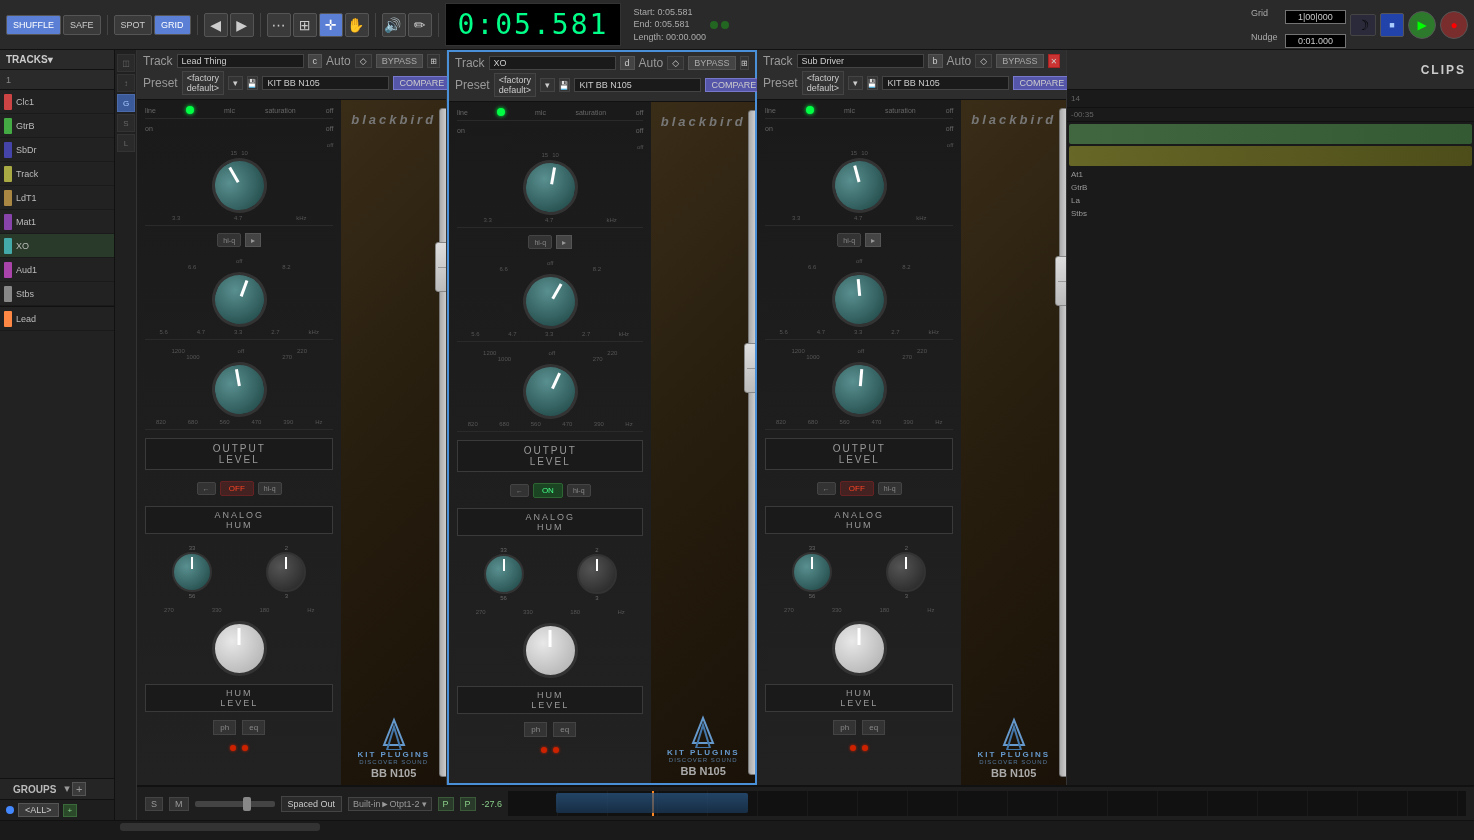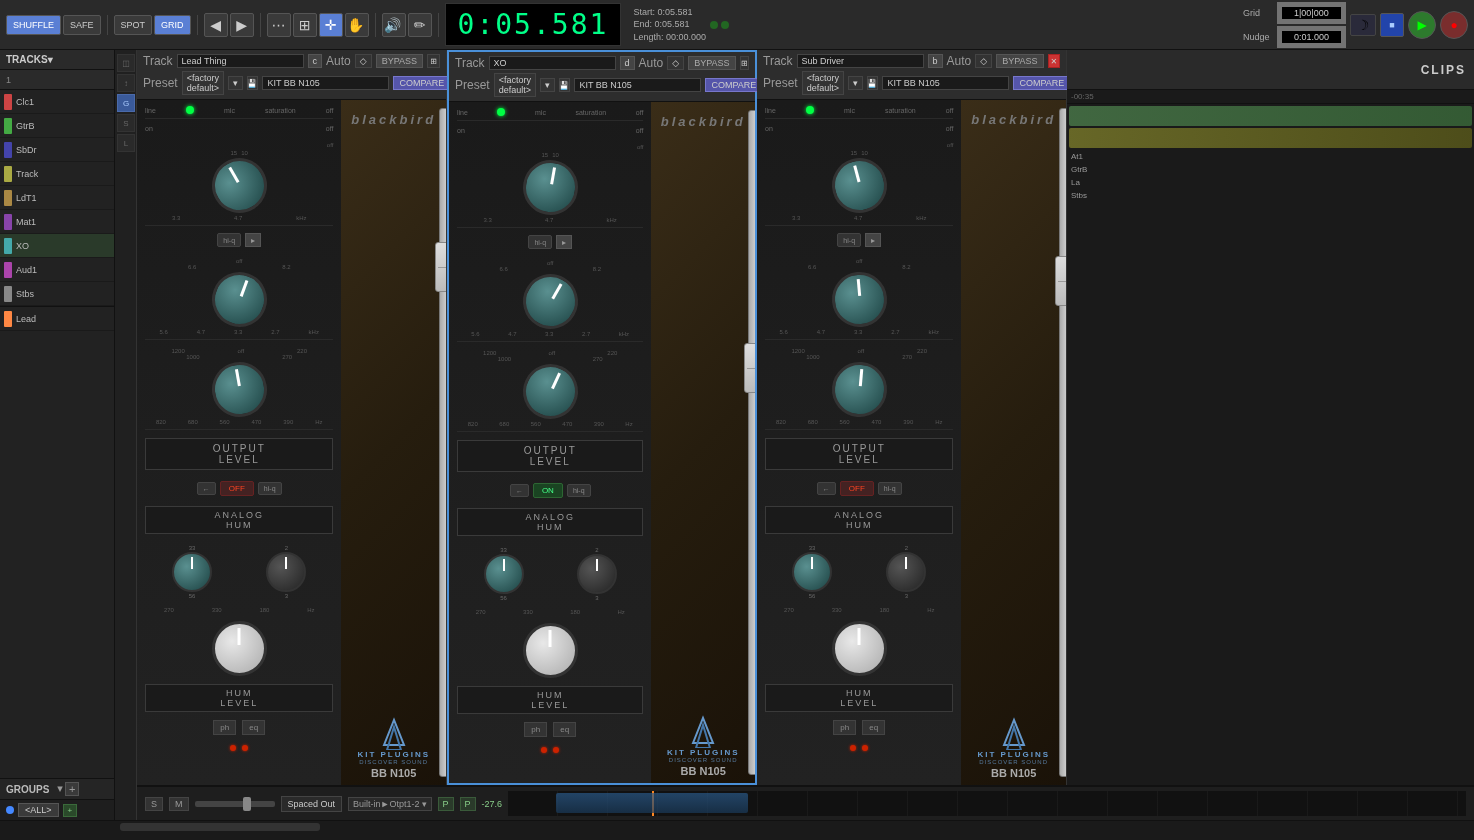--- a/index.html
+++ b/index.html
@@ -83,24 +83,25 @@
       gap: 4px;
       font-size: 9px;
     }
     .grid-label {
       color: #aaa;
       width: 30px;
     }
     .grid-value {
       background: #000;
       color: #ccc;
-      border: 5px solid #737373;
+      border: 1px solid #737373;
       padding: 1px 12px;
       font-size: 9px;
       min-width: 60px;
+      margin-top: 8px;
     }
 
     
     .main-layout {
       display: flex;
       height: calc(840px - 50px - 20px);
     }
     .tracks-header {
       display: flex;
       align-items: center;
@@ -276,21 +277,21 @@
       height: 8px;
       border-radius: 50%;
       display: inline-block;
     }
     .led.green { background: #00ff44; box-shadow: 0 0 4px #00ff44; }
 
     
     .groups-panel {
       background: #252525;
       border-top: 1px solid #111;
-      padding: 3px 6px;
+      padding: 3px 13px;
       display: flex;
       align-items: center;
       gap: 8px;
       font-size: 10px;
       color: #999;
     }
     .groups-label {
       font-weight: bold;
       color: #bbb;
       font-size: 10px;
@@ -1272,20 +1273,21 @@
           </div>
         </div>
       </div>
 
       <div style="flex:1;background:#1a1a1a;min-width:50px;position:relative">
 
         <div style="height:40px;background:#2a2a2a;border-bottom:1px solid #111;display:flex;align-items:center;justify-content:flex-end;padding-right:8px">
           <span style="font-size:12px;font-weight:bold;color:#ccc;letter-spacing:2px">CLIPS</span>
         </div>
 
+        <div style="font-size:8px;color:#666;padding:4px;border-bottom:1px solid #111">14</div>
         <div style="font-size:8px;color:#666;padding:2px 4px;border-bottom:1px solid #111">-00:35</div>
 
         <div style="height:20px;background:linear-gradient(90deg,#4a7a4a,#3a6a3a);margin:2px;border-radius:2px;opacity:0.8"></div>
         <div style="height:20px;background:linear-gradient(90deg,#7a7a2a,#5a5a1a);margin:2px;border-radius:2px;opacity:0.8"></div>
 
         <div style="font-size:8px;color:#999;padding:2px 4px">At1</div>
         <div style="font-size:8px;color:#999;padding:2px 4px">GtrB</div>
         <div style="font-size:8px;color:#999;padding:2px 4px">La</div>
         <div style="font-size:8px;color:#999;padding:2px 4px">Stbs</div>
       </div>

